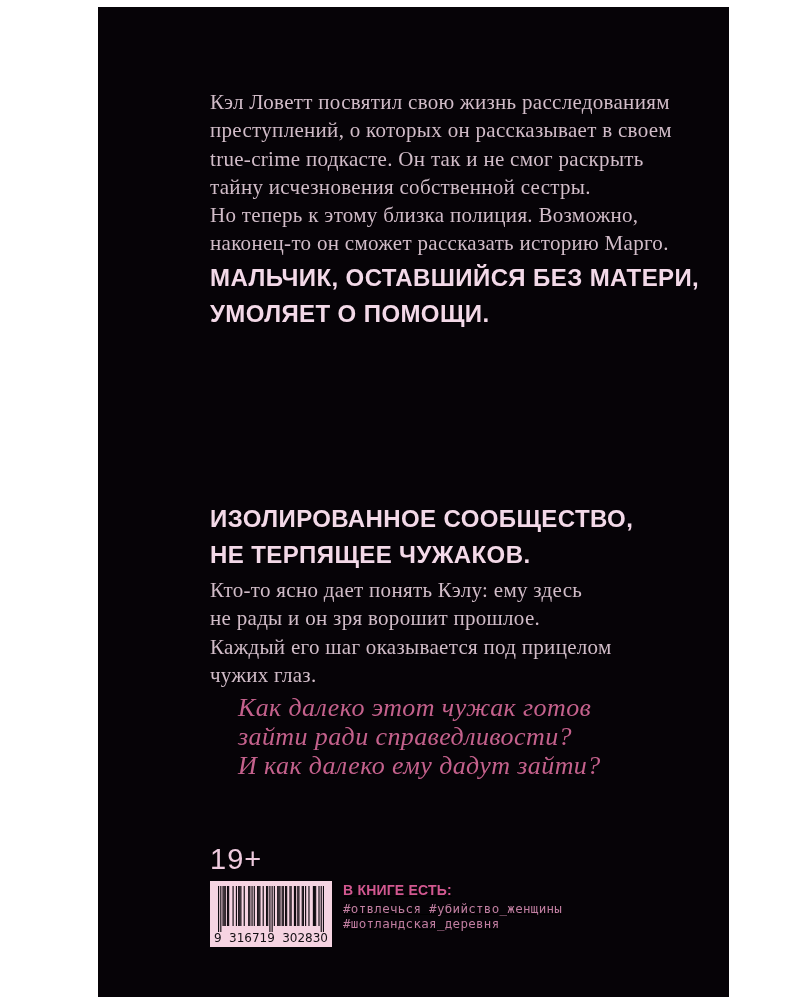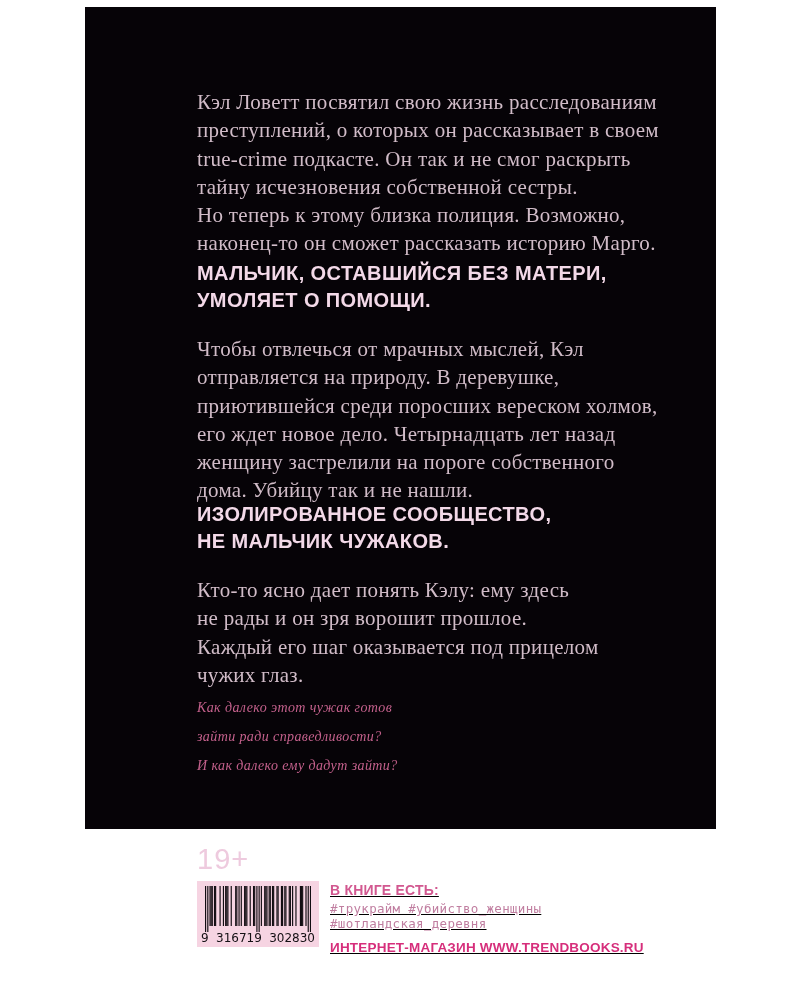--- a/index.html
+++ b/index.html
@@ -2,44 +2,45 @@
 <html><head>
 <meta charset="utf-8">
 <style>
   html,body{margin:0;padding:0;}
   body{
     width:801px;height:1001px;position:relative;
     background:#ffffff;overflow:hidden;
     font-family:"Liberation Sans", sans-serif;
   }
   .cover{
-    position:absolute;left:85px;top:7px;width:631px;height:822px;
+    position:absolute;left:98px;top:7px;width:631px;height:990px;
     background:var(--cover-bg,#060307);
   }
   .block{position:absolute;left:112px;white-space:pre-line;}
   .body-text{
     font-family:"Liberation Serif", serif;
     font-size:21px;line-height:28.3px;letter-spacing:.3px;
     color:var(--body-text,#d1bcc8);
   }
   .p1{top:81px;}
   .p2{top:328px;}
   .p3{top:569px;}
   .heading{
     font-family:"Liberation Sans", sans-serif;font-weight:bold;
-    font-size:20px;line-height:27px;letter-spacing:.4px;
+    font-size:24px;line-height:36px;letter-spacing:.4px;
     color:var(--heading-text,#f3d9e8);
   }
   .h1{top:253px;}
   .h2{top:494px;}
   .quote{
     top:686px;
     font-family:"Liberation Serif", serif;font-style:italic;
-    font-size:14px;line-height:29px;letter-spacing:.4px;
+    font-size:26px;line-height:29px;letter-spacing:.4px;
     color:var(--quote-text,#c4618c);
+    margin-left:28px;
   }
   .age{
     top:836px;font-size:29px;letter-spacing:1px;
     color:var(--age-text,#eecade);
     font-family:"Liberation Sans", sans-serif;
   }
   .barcode-box{
     position:absolute;left:112px;top:874px;width:122px;height:66px;
     background:var(--barcode-bg,#f6d4e2);
   }
@@ -75,29 +76,23 @@
   <div class="block body-text p1">Кэл Ловетт посвятил свою жизнь расследованиям
 преступлений, о которых он рассказывает в своем
 true-crime подкасте. Он так и не смог раскрыть
 тайну исчезновения собственной сестры.
 Но теперь к этому близка полиция. Возможно,
 наконец-то он сможет рассказать историю Марго.</div>
 
   <div class="block heading h1">МАЛЬЧИК, ОСТАВШИЙСЯ БЕЗ МАТЕРИ,
 УМОЛЯЕТ О ПОМОЩИ.</div>
 
-  <div class="block body-text p2">Чтобы отвлечься от мрачных мыслей, Кэл
-отправляется на природу. В деревушке,
-приютившейся среди поросших вереском холмов,
-его ждет новое дело. Четырнадцать лет назад
-женщину застрелили на пороге собственного
-дома. Убийцу так и не нашли.</div>
 
   <div class="block heading h2">ИЗОЛИРОВАННОЕ СООБЩЕСТВО,
-НЕ МАЛЬЧИК ЧУЖАКОВ.</div>
+НЕ ТЕРПЯЩЕЕ ЧУЖАКОВ.</div>
 
   <div class="block body-text p3">Кто-то ясно дает понять Кэлу: ему здесь
 не рады и он зря ворошит прошлое.
 Каждый его шаг оказывается под прицелом
 чужих глаз.</div>
 
   <div class="block quote">Как далеко этот чужак готов
 зайти ради справедливости?
 И как далеко ему дадут зайти?</div>
 
@@ -157,18 +152,17 @@
       </svg>
     <div class="barcode-digits">
       <span>9</span>
       <span>316719</span>
       <span>302830</span>
     </div>
   </div>
 
   <div class="info">
     <div class="info-title">В КНИГЕ ЕСТЬ:</div>
-    <div class="hashtags">#трукрайм #убийство_женщины
+    <div class="hashtags">#отвлечься #убийство_женщины
 #шотландская_деревня</div>
-    <div class="store">ИНТЕРНЕТ-МАГАЗИН WWW.TRENDBOOKS.RU</div>
   </div>
 
 </div>
 
 </body></html>

